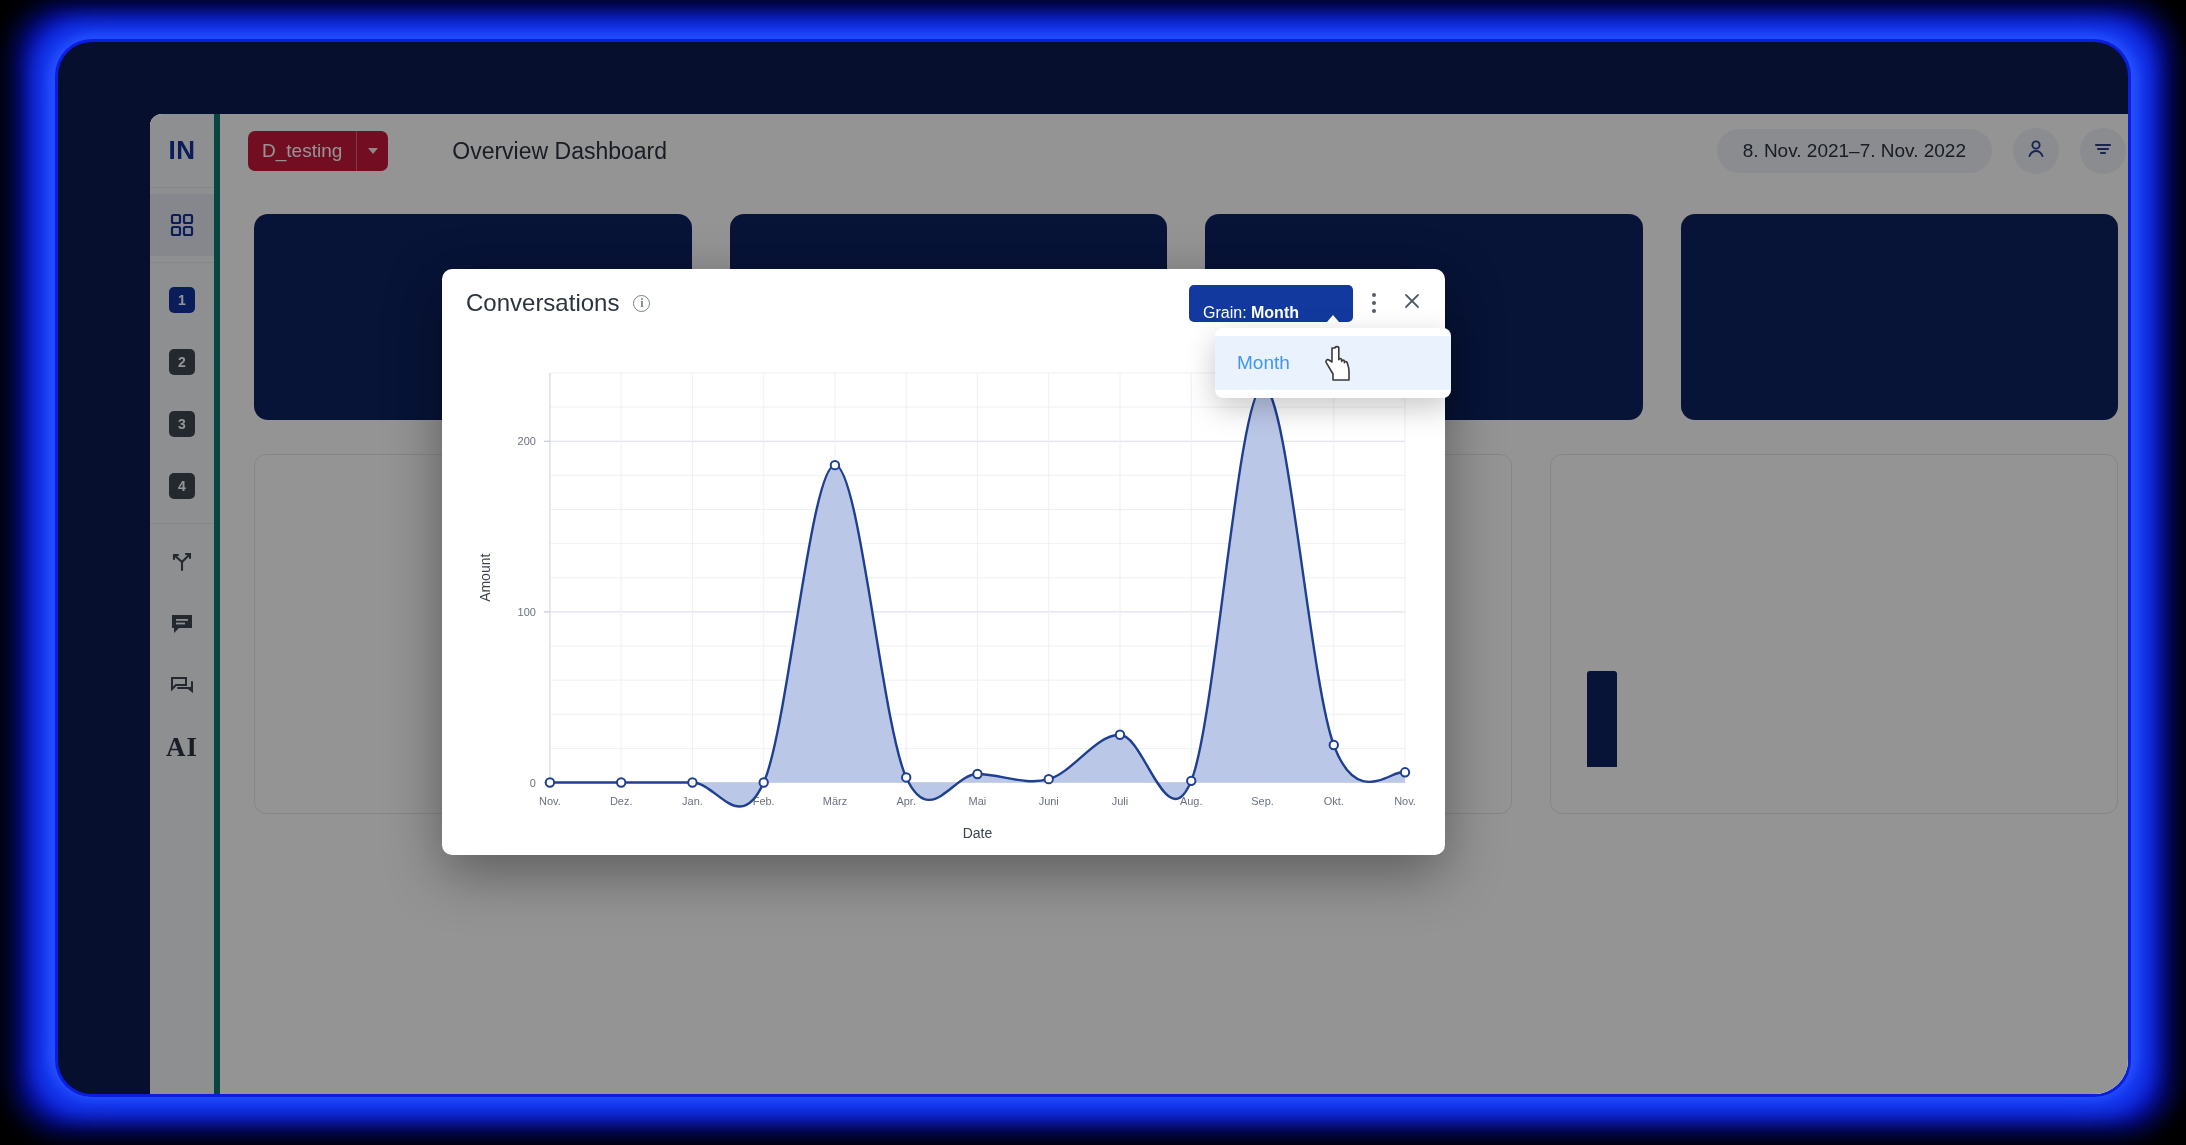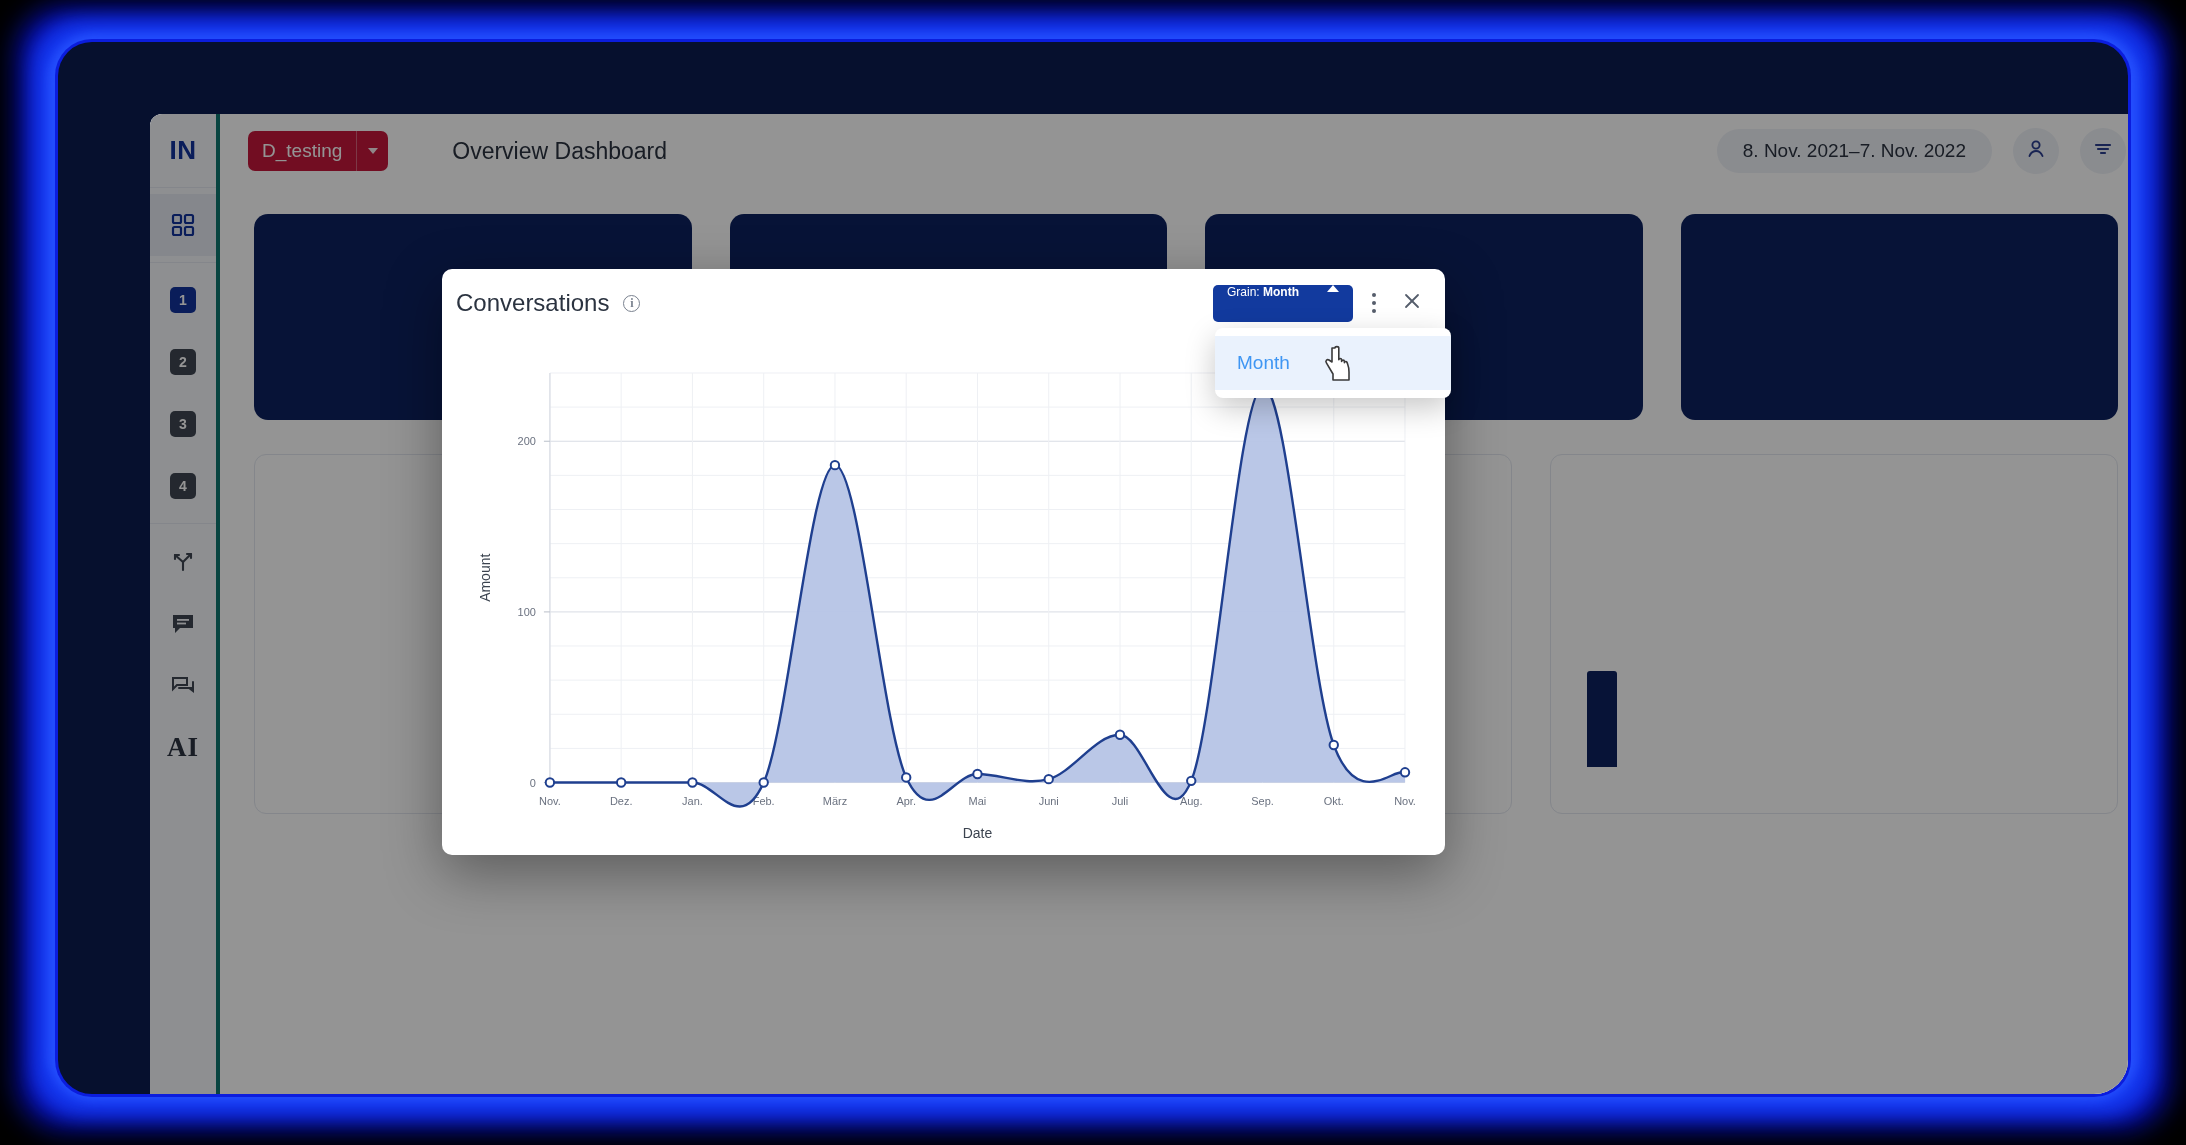--- a/index.html
+++ b/index.html
@@ -50,21 +50,21 @@
     position: absolute; inset: 0;
     background: rgba(0,0,0,.42);
     z-index: 40;
   }
 
   
   #sidebar {
     position: absolute; left: 0; top: 0;
     width: 70px; height: 100%;
     background: #f4f6fa;
-    border-right: 4px solid #0f766e;
+    border-right: 6px solid #0f766e;
     z-index: 10;
   }
   .logo {
     height: 74px;
     display: flex; align-items: center; justify-content: center;
     font-size: 26px; font-weight: 700; letter-spacing: .5px;
     color: #12339b;
     border-bottom: 1px solid #e3e7ef;
   }
   .nav-group { padding: 6px 0; }
@@ -197,21 +197,21 @@
     width: 1003px; height: 586px;
     background: #ffffff;
     border-radius: 10px;
     box-shadow: 0 18px 56px rgba(0,0,0,.38);
     z-index: 60;
     display: flex; flex-direction: column;
   }
   #modal-header {
     height: 68px;
     display: flex; align-items: center;
-    padding: 0 16px 0 14px;
+    padding: 0 16px 0 24px;
     flex: 0 0 auto;
   }
   #modal-title {
     font-size: 24px; color: #2b3340; font-weight: 400;
   }
   .info-icon {
     margin-left: 14px;
     width: 17px; height: 17px;
     border: 1.6px solid #7a828f; border-radius: 50%;
     color: #7a828f; font-size: 12px; font-weight: 700;
@@ -222,22 +222,22 @@
   .header-right {
     margin-left: auto;
     display: flex; align-items: center; gap: 4px;
     position: relative;
   }
   #grain-button {
     background: #123a9e; color: #ffffff;
     border: none; border-radius: 5px;
     height: 37px;
     padding: 0 14px;
-    display: flex; align-items: flex-start; gap: 28px;
-    font-size: 12px;
+    display: flex; align-items: flex-end; gap: 28px;
+    font-size: 16px;
     font-family: "Liberation Sans", sans-serif;
     cursor: pointer;
   }
   #grain-button .gtxt { font-weight: 400; }
   #grain-button .gtxt b { font-weight: 700; }
   .caret-up {
     width: 0; height: 0;
     border-left: 6px solid transparent;
     border-right: 6px solid transparent;
     border-bottom: 7px solid #ffffff;

